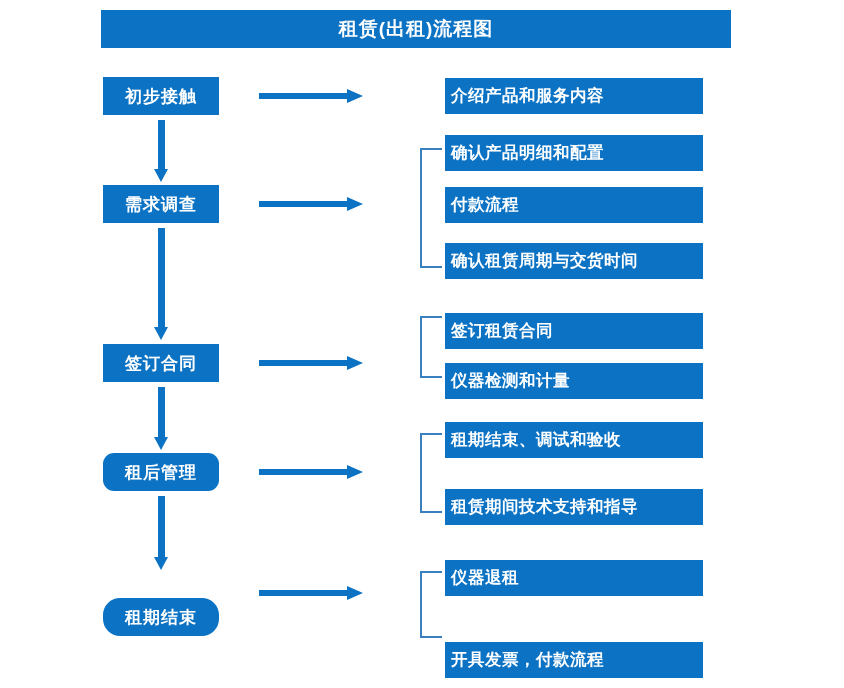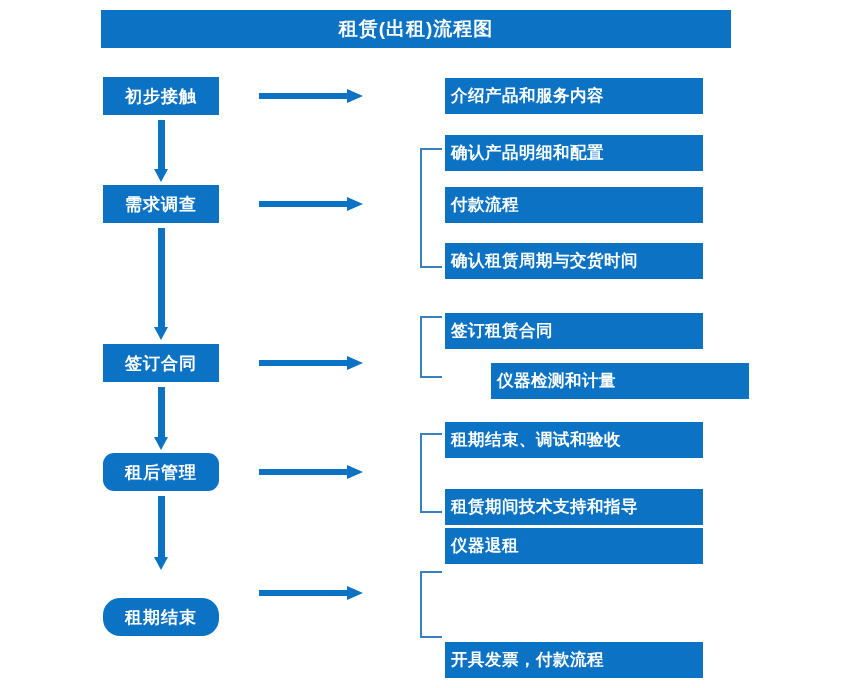--- a/index.html
+++ b/index.html
@@ -204,23 +204,23 @@
   <div class="detail-box" style="top:78px;">介绍产品和服务内容</div>
 
   <div class="detail-box" style="top:135px;">确认产品明细和配置</div>
 
   <div class="detail-box" style="top:187px;">付款流程</div>
 
   <div class="detail-box" style="top:243px;">确认租赁周期与交货时间</div>
 
   <div class="detail-box" style="top:313px;">签订租赁合同</div>
 
-  <div class="detail-box" style="top:363px;margin-left:46px;">仪器检测和计量</div>
+  <div class="detail-box" style="top:363px;">仪器检测和计量</div>
 
   <div class="detail-box" style="top:422px;">租期结束、调试和验收</div>
 
   <div class="detail-box" style="top:489px;">租赁期间技术支持和指导</div>
 
-  <div class="detail-box" style="top:528px;">仪器退租</div>
+  <div class="detail-box" style="top:560px;">仪器退租</div>
 
   <div class="detail-box" style="top:611px;margin-top:31px;">开具发票，付款流程</div>
 
 </div>
 
 </body></html>

